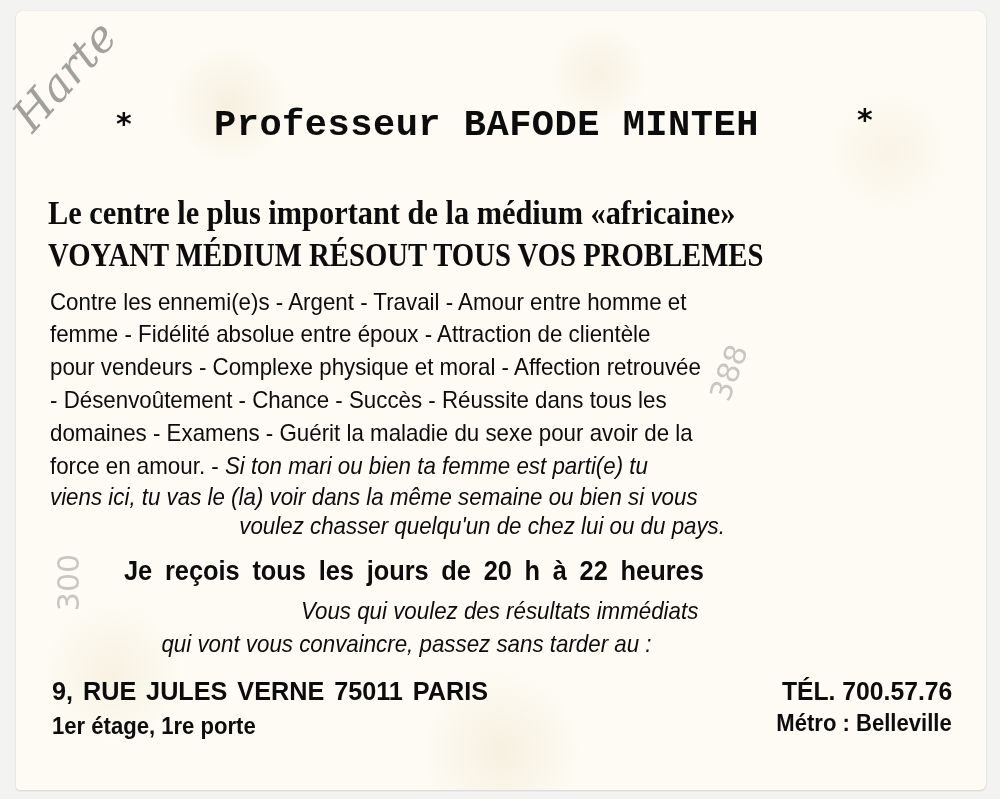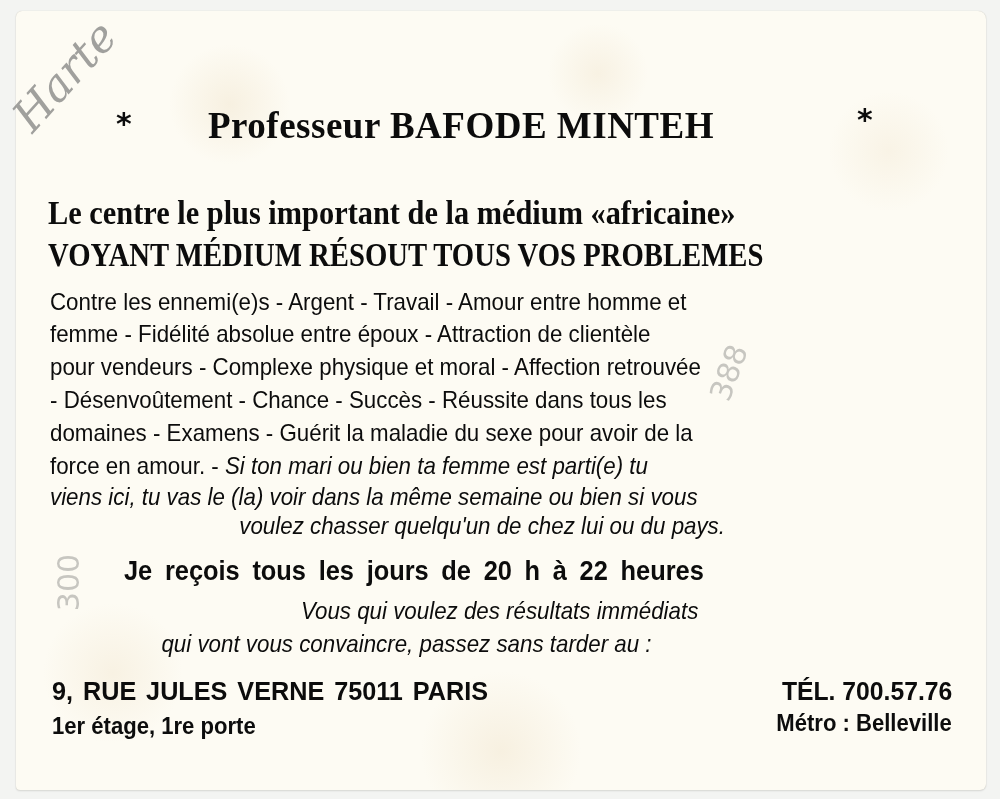--- a/index.html
+++ b/index.html
@@ -19,21 +19,21 @@
       radial-gradient(circle at 90% 18%, rgba(236,220,190,0.25) 0, rgba(236,220,190,0) 60px),
       radial-gradient(circle at 50% 95%, rgba(236,220,190,0.35) 0, rgba(236,220,190,0) 80px),
       radial-gradient(circle at 10% 85%, rgba(236,220,190,0.3) 0, rgba(236,220,190,0) 70px);
   }
   .abs { position: absolute; white-space: nowrap; color: #0c0c0c; }
   .serif { font-family: "Liberation Serif", "DejaVu Serif", serif; font-weight: bold; }
   .sans { font-family: "Liberation Sans", "DejaVu Sans", sans-serif; }
   .cond { transform-origin: left top; }
 
   .star { font-family: "DejaVu Sans", sans-serif; font-size: 30px; font-weight: bold; }
-  .title { font-size: 37px; left: 208px; top: 104px; letter-spacing: 0.5px; }
+  .title { font-size: 37px; left: 214px; top: 104px; letter-spacing: 0.5px; font-family: Liberation Mono, monospace; }
   .subtitle { font-size: 33px; left: 48px; top: 195px; transform: scaleX(0.92); }
   .subtitle2 { font-size: 33px; left: 48px; top: 237px; transform: scaleX(0.87); }
 
   .body-line { font-size: 24px; left: 50px; transform: scaleX(0.93); }
   .it { font-style: italic; }
 
   .hours { font-size: 27px; font-weight: bold; left: 124px; top: 556px; transform: scaleX(0.94); word-spacing: 6px; }
   .promo { font-size: 24px; font-style: italic; }
 
   .addr { font-size: 26px; font-weight: bold; left: 52px; top: 676px; transform: scaleX(0.97); word-spacing: 3px; }

